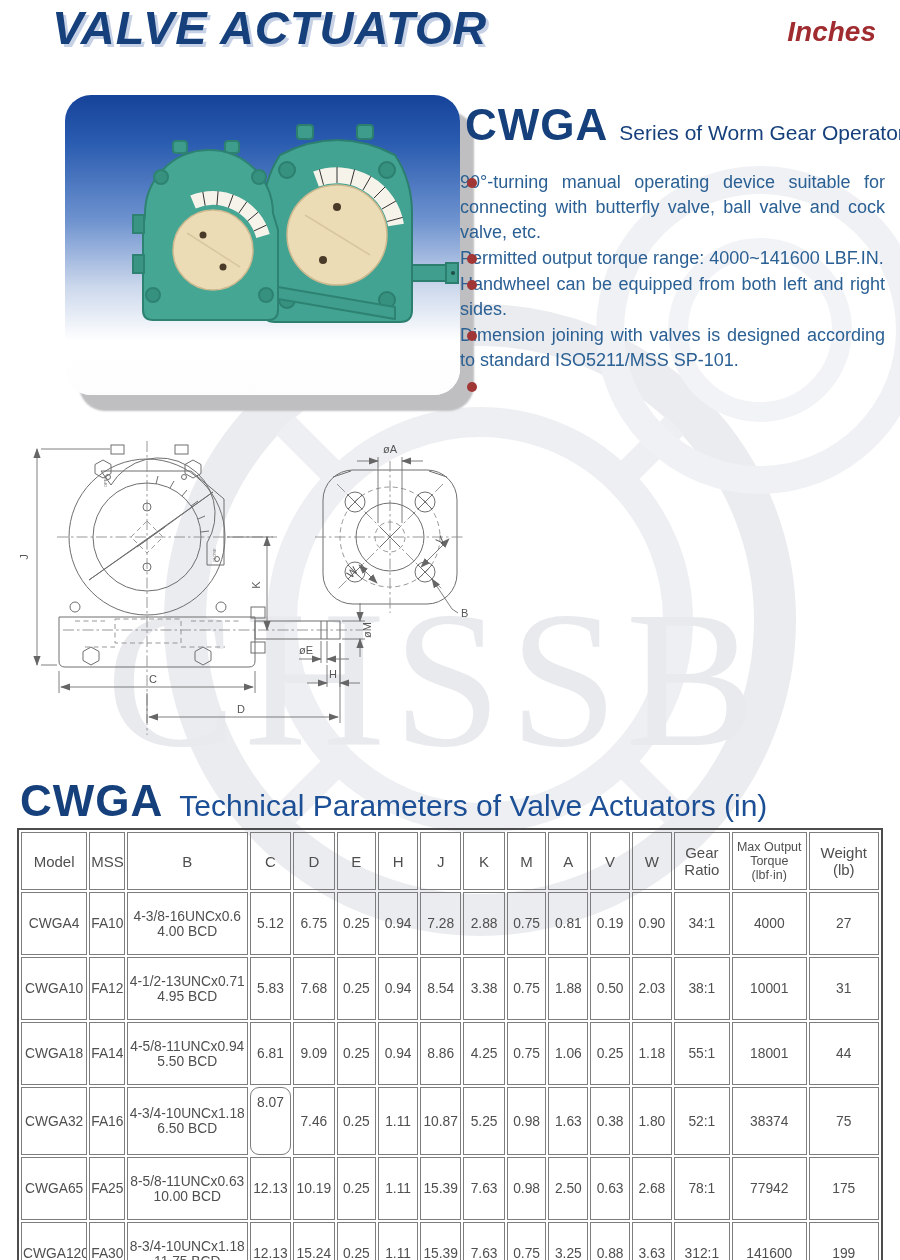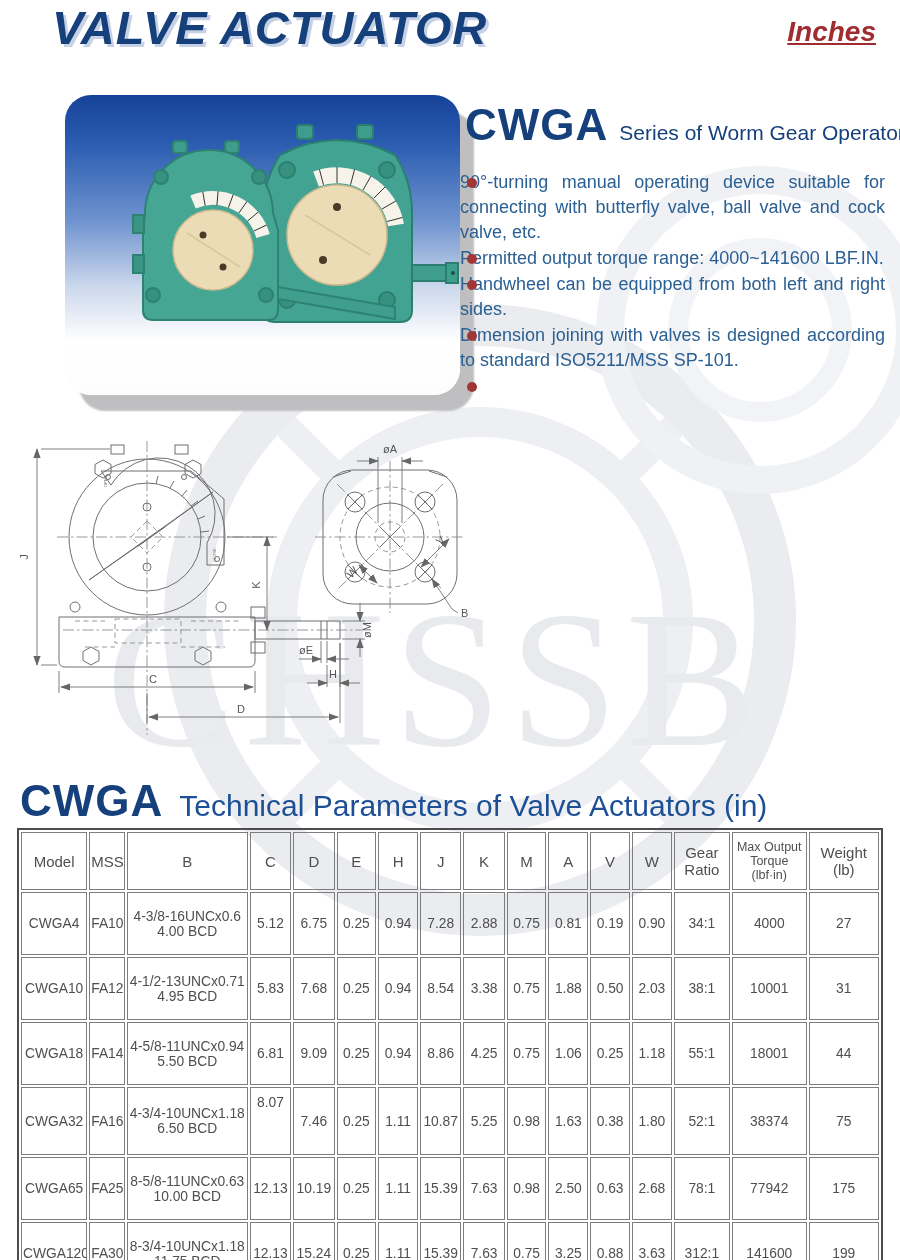--- a/index.html
+++ b/index.html
@@ -4,21 +4,21 @@
 <style>
   html,body{margin:0;padding:0;background:#fff;}
   .page{position:relative;width:900px;height:1260px;background:#ffffff;overflow:hidden;
         font-family:"Liberation Sans",sans-serif;}
   .page>*{position:absolute;}
   .layer0{z-index:0;} .layer1{z-index:1;}
 
   
   .main-title{left:52px;top:0px;font-size:47px;font-style:italic;font-weight:800;
               color:#16407b;letter-spacing:1px;text-shadow:3px 3px 0 #c6d1e6;white-space:nowrap;}
-  .unit-label{right:24px;top:16px;font-size:28px;font-style:italic;font-weight:700;color:#a02c30;text-decoration:underline;}
+  .unit-label{right:24px;top:16px;font-size:28px;font-style:italic;font-weight:700;color:#a02c30;}
 
   
   .photo{left:65px;top:95px;width:395px;height:300px;border-radius:26px;
          background:linear-gradient(180deg,#16439a 0%,#2a5cb0 16%,#6f93cf 42%,#ccd8ec 64%,#ffffff 82%,#fdfdfd 100%);
          box-shadow:14px 16px 2px #bfbfc1;}
   .photo svg{display:block;width:100%;height:100%;}
 
   
   .series-head{left:465px;top:100px;display:flex;align-items:baseline;gap:11px;white-space:nowrap;}
   .series-name{font-size:44px;font-weight:800;color:#16407b;letter-spacing:1px;}
@@ -38,21 +38,21 @@
   .tsec-name{font-size:44px;font-weight:800;color:#16407b;letter-spacing:1px;}
   .tsec-title{font-size:30px;color:#1c4f95;text-align:right;}
   .tablewrap{left:17px;top:828px;width:866px;}
   table.params{width:100%;table-layout:fixed;border-collapse:separate;border-spacing:2px;
                border:2px solid #4c4c4c;background:transparent;}
   table.params th,table.params td{border:1px solid #7d7d7d;text-align:center;vertical-align:middle;
                color:#4f4f4f;white-space:pre-line;padding:2px 1px;overflow:hidden;}
   table.params th{height:52px;font-weight:400;font-size:15px;}
   table.params th.small{font-size:12.5px;}
   table.params td{height:57px;font-size:13.8px;}
-  table.params td.vtop{vertical-align:top;padding-top:7px;}
+  table.params td.vtop{vertical-align:top;padding-top:7px;border-radius:9px;}
 
   
   .dwg-line{stroke:#6f6f6f;fill:none;stroke-width:1;}
   .dwg-dash{stroke:#8c8c8c;fill:none;stroke-width:0.9;stroke-dasharray:11 3 2.5 3;}
   .dwg-hid{stroke:#8c8c8c;fill:none;stroke-width:0.9;stroke-dasharray:5 3.5;}
   .dim{stroke:#6f6f6f;fill:none;stroke-width:0.9;}
   .dimtxt{fill:#555;font-family:"Liberation Sans",sans-serif;font-size:11px;}
   .tinytxt{fill:#777;font-family:"Liberation Sans",sans-serif;font-size:4px;}
 </style>
 </head>

